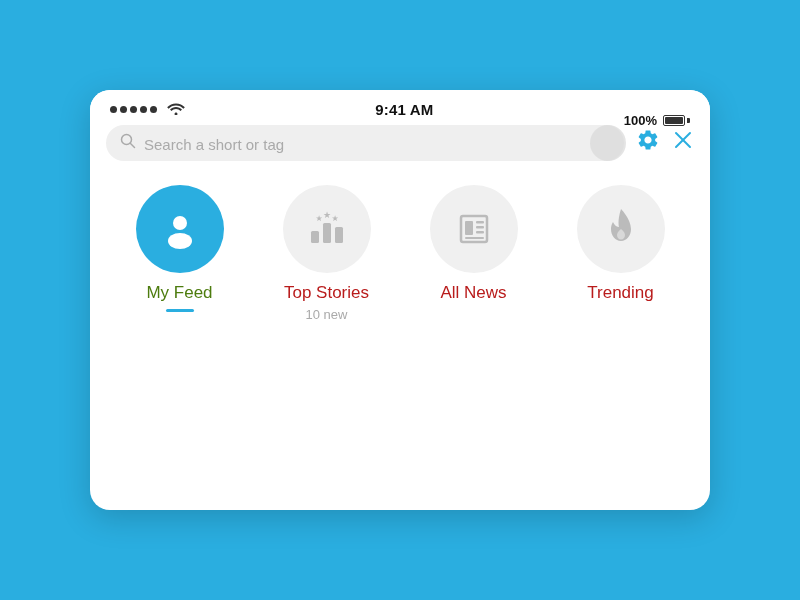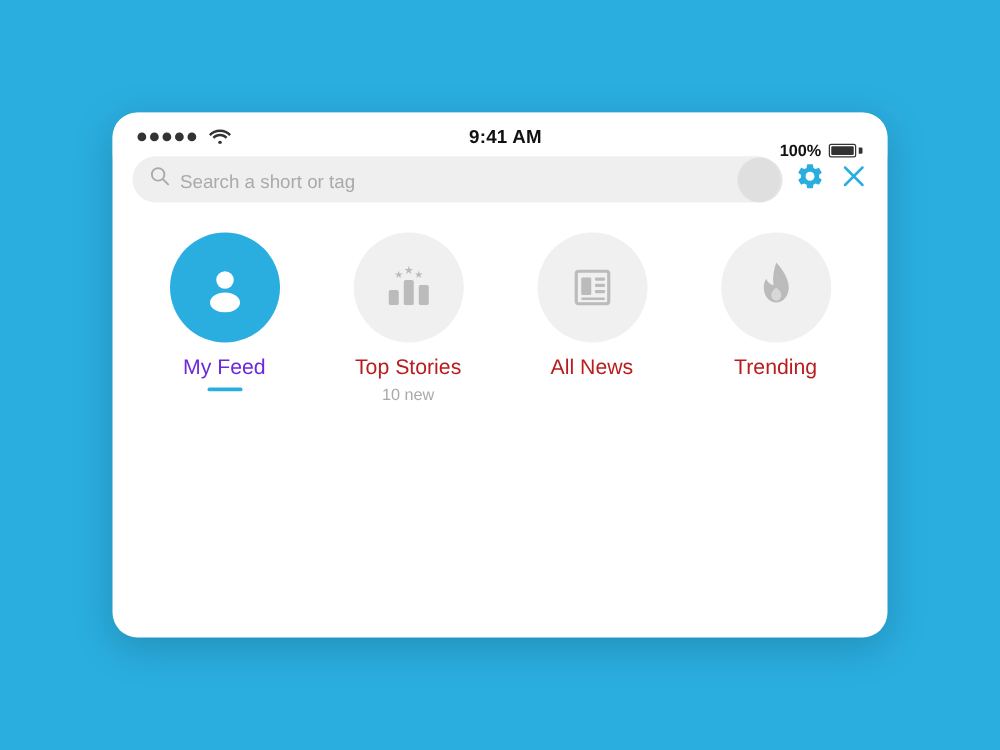--- a/index.html
+++ b/index.html
@@ -194,21 +194,21 @@
       background: #2aaee0;
     }
 
     .nav-label {
       font-size: 17px;
       color: #b91c1c;
       font-weight: 500;
     }
 
     .nav-label.active {
-      color: #6d28d9;
+      color: #4d7c0f;
     }
 
     .nav-sublabel {
       font-size: 13px;
       color: #aaa;
       margin-top: -6px;
     }
 
     .active-indicator {
       width: 28px;

